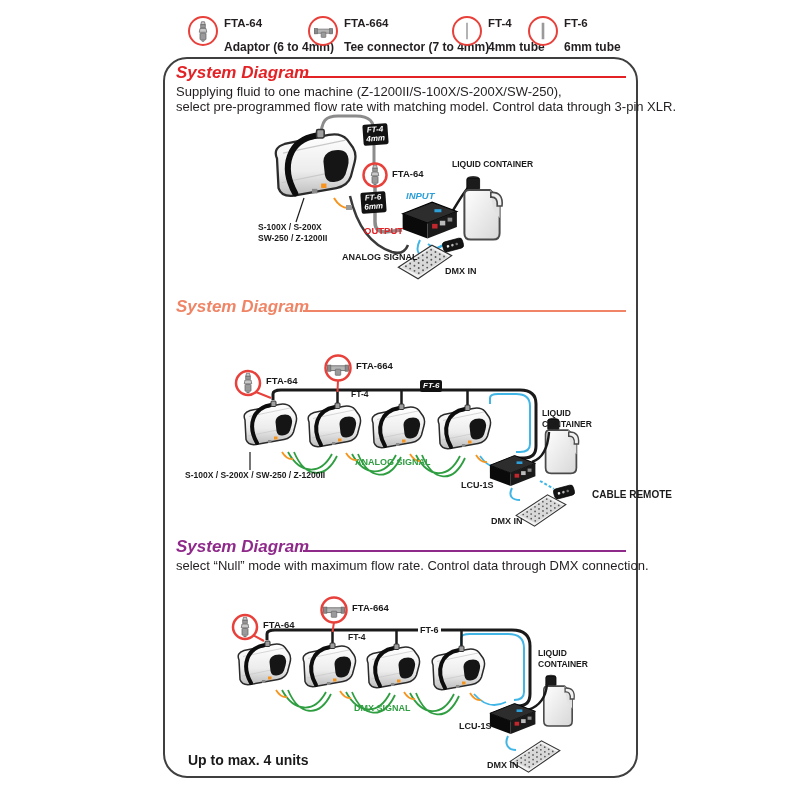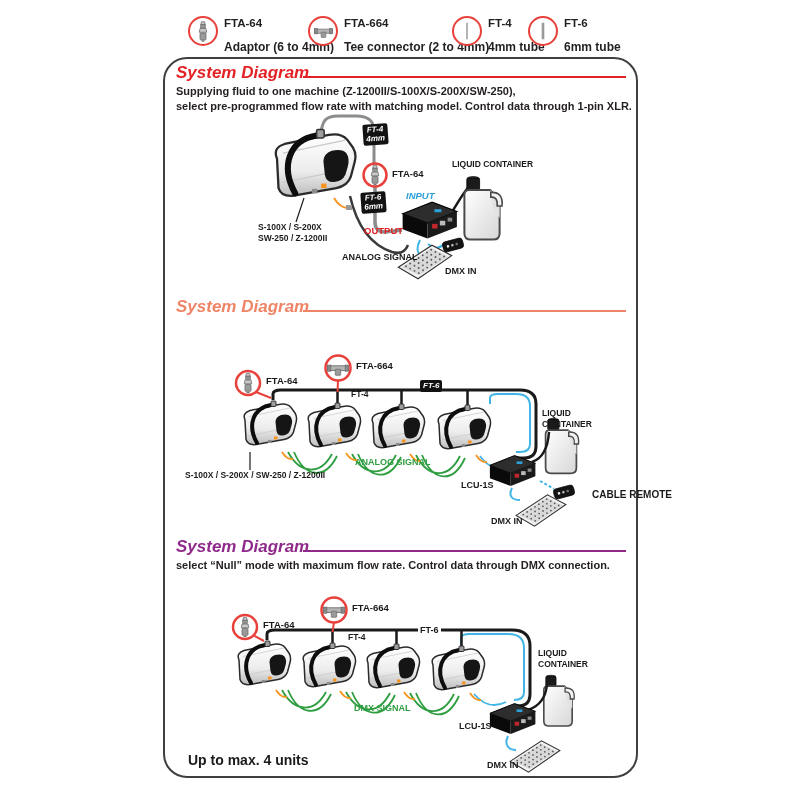--- a/index.html
+++ b/index.html
@@ -10,21 +10,21 @@
   .lg-circle{width:26px;height:26px;border:2.5px solid #e8403a;border-radius:50%;
              display:flex;align-items:center;justify-content:center;background:#fff;flex:0 0 auto;}
   .lg-text{margin-left:6px;line-height:1.05;padding-top:1px;}
   .lg-code{font-weight:bold;font-size:11.5px;display:block;}
   .lg-desc{font-weight:bold;font-size:12px;display:block;margin-top:12px;}
   
   .panel{position:absolute;left:163px;top:57px;width:471px;height:717px;
          border:2.5px solid #3f3f3f;border-radius:24px;background:#fff;}
   .sec-title{position:absolute;font-style:italic;font-weight:bold;font-size:17px;white-space:nowrap;}
   .rule{position:absolute;width:323px;height:1.8px;}
-  .sec-desc{position:absolute;font-size:11px;line-height:15px;white-space:nowrap;font-weight:bold;}
+  .sec-desc{position:absolute;font-size:13px;line-height:15px;white-space:nowrap;}
   
   .lbl{position:absolute;font-weight:bold;font-size:8.5px;line-height:10.5px;
        color:#1a1a1a;white-space:nowrap;}
   .lbl.blue{color:#2e9fd8;font-style:italic;font-size:9.5px;}
   .lbl.red{color:#e32226;font-size:9.5px;}
   .lbl.green{color:#2f9e41;font-size:9px;}
   .lbl.whitebg{background:#fff;padding:0 2px;}
   .chip{position:absolute;background:#121212;color:#fff;font-style:italic;font-weight:bold;
         font-size:8px;line-height:9px;padding:1px 3px 2px;border-radius:2px;
         transform:rotate(-4deg);text-align:center;white-space:nowrap;}
@@ -147,21 +147,21 @@
       </span>
   </div>
   <div class="legend-item" style="left:308px;top:16px">
     <span class="lg-circle">
         <svg viewBox="0 0 32 22" width="19" height="13">
           <use href="#sym-tee"></use>
         </svg>
       </span>
     <span class="lg-text">
         <span class="lg-code">FTA-664</span>
-        <span class="lg-desc">Tee connector (2 to 4mm)</span>
+        <span class="lg-desc">Tee connector (7 to 4mm)</span>
       </span>
   </div>
   <div class="legend-item" style="left:452px;top:16px">
     <span class="lg-circle">
         <svg viewBox="0 0 16 26" width="12" height="20">
           <use href="#sym-tube4"></use>
         </svg>
       </span>
     <span class="lg-text">
         <span class="lg-code">FT-4</span>
@@ -179,21 +179,21 @@
         <span class="lg-desc">6mm tube</span>
       </span>
   </div>
 
   <div class="panel"></div>
 
   <div class="sec-title" style="left:176px;top:63px;color:#e32226">System Diagram</div>
   <div class="rule" style="left:303px;top:76px;background:#e32226"></div>
   <div class="sec-desc" style="left:176px;top:84px">
     <div>Supplying fluid to one machine (Z-1200II/S-100X/S-200X/SW-250),</div>
-    <div>select pre-programmed flow rate with matching model. Control data through 1-pin XLR.</div>
+    <div>select pre-programmed flow rate with matching model. Control data through 3-pin XLR.</div>
   </div>
 
   <svg class="diag" style="left:170px;top:108px" width="462" height="182" viewBox="170 108 462 182">
     <path d="M321,138 C321,120 326,116 338,116 L356,116 C370,116 374,122 374,132 L374,166" fill="none" stroke="#8c8c8c" stroke-width="3"></path>
     <path d="M375,184 L375,222 Q375,232 385,232 L402,230" fill="none" stroke="#8c8c8c" stroke-width="3.5"></path>
     <path d="M350,196 C356,222 368,244 392,252 C402,255 406,250 408,245" fill="none" stroke="#3a3a3a" stroke-width="2.5"></path>
     <path d="M334,198 q6,10 14,10" fill="none" stroke="#f7941d" stroke-width="2"></path>
     <rect x="346" y="205" width="6" height="5" fill="#9a9a9a"></rect>
     <path d="M296,222 L304,198" stroke="#1a1a1a" stroke-width="1.2"></path>
     <use href="#sym-machine" x="266" y="128" width="92" height="70"></use>

